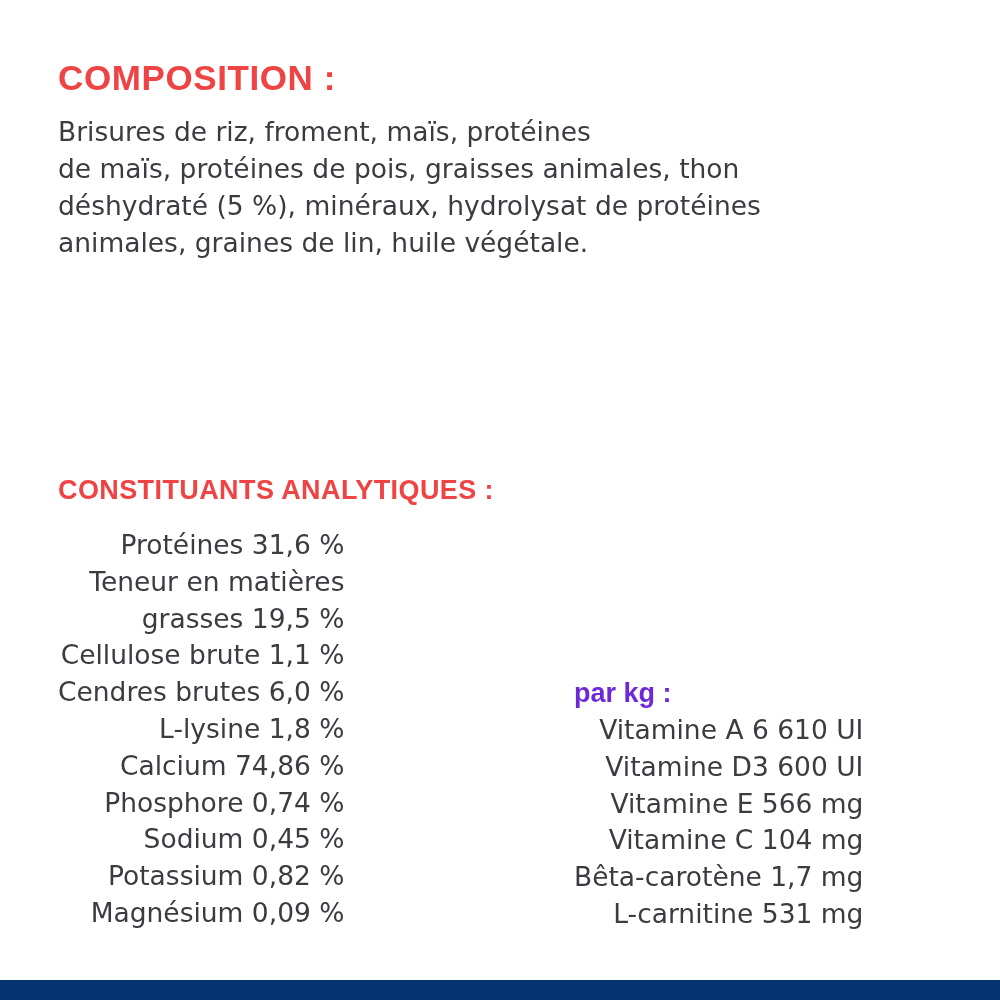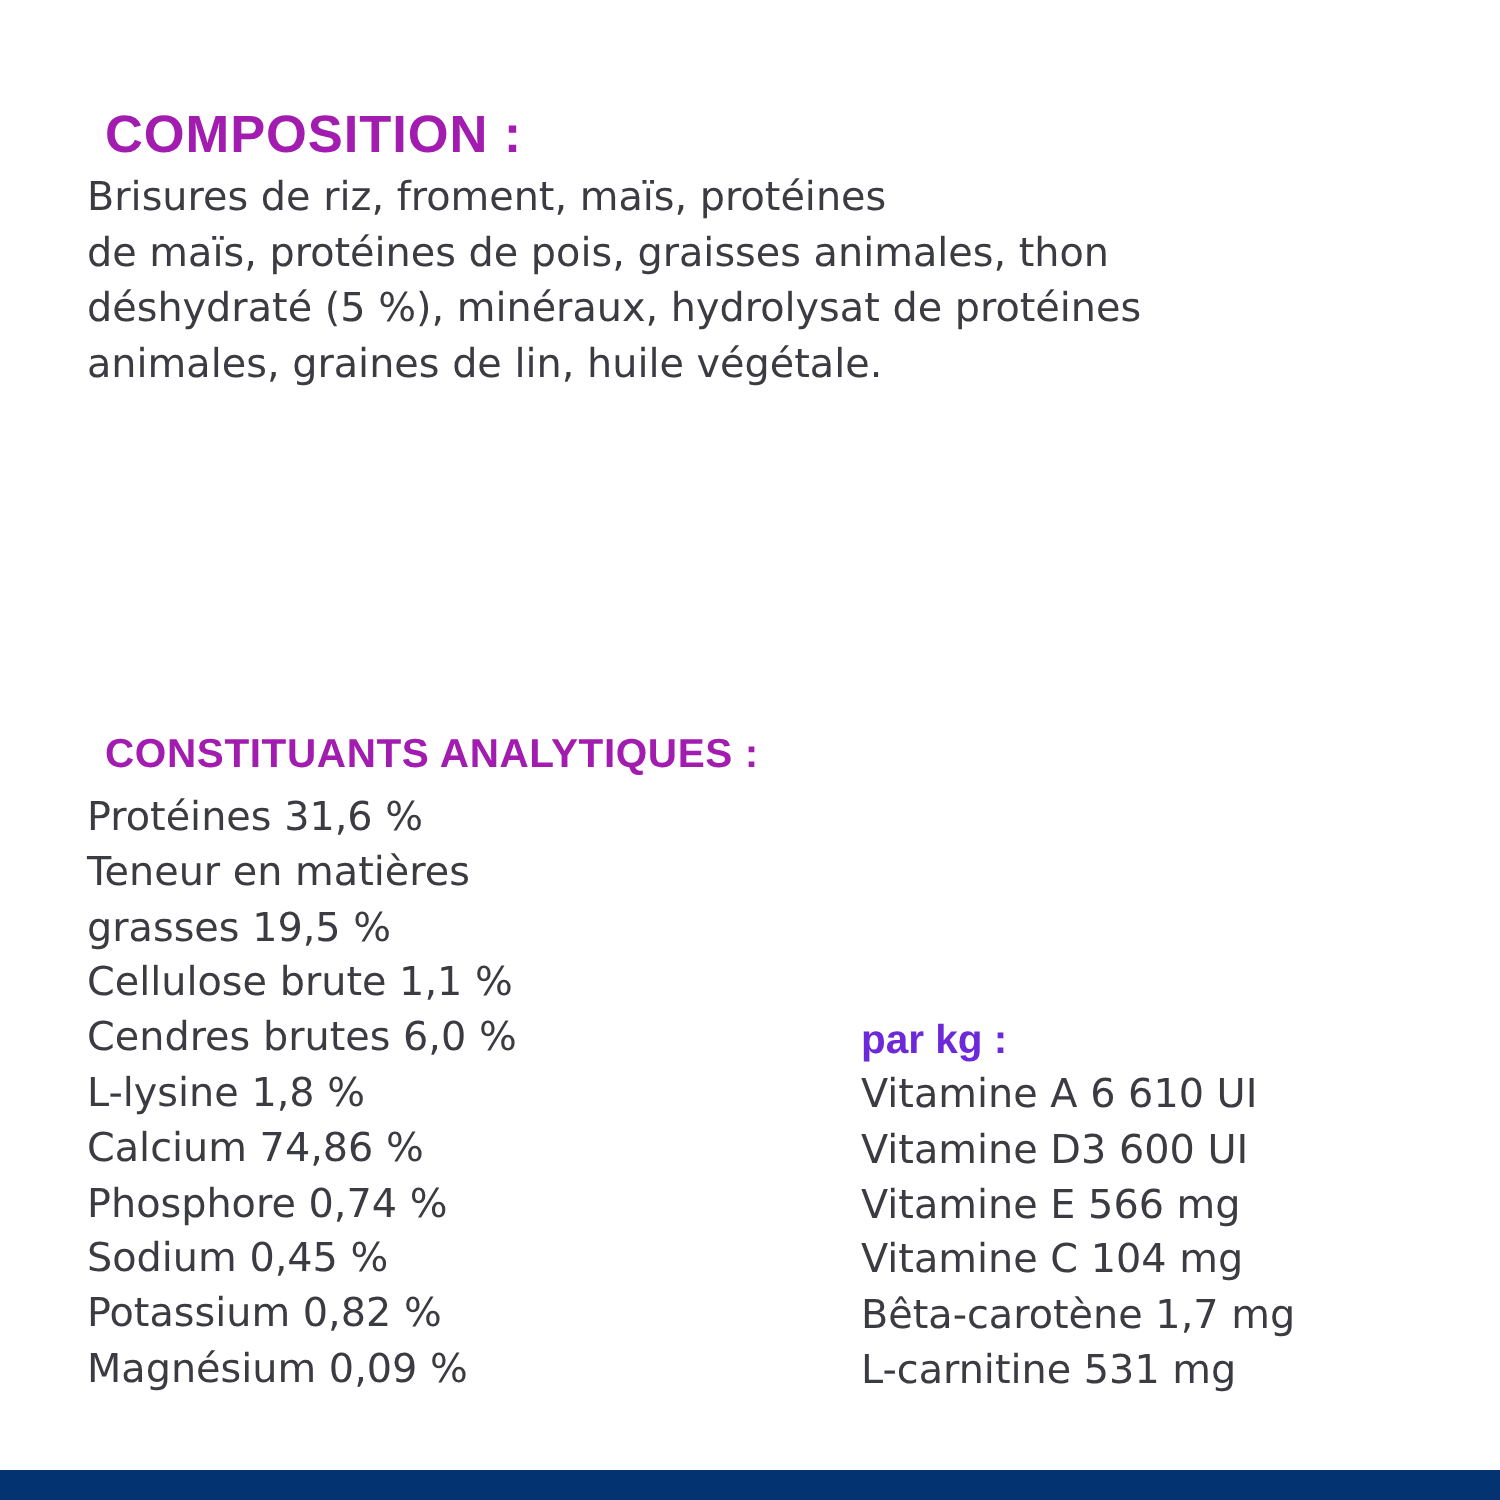--- a/index.html
+++ b/index.html
@@ -11,22 +11,22 @@
       position: relative;
       width: 1000px;
       height: 1000px;
       background: #ffffff;
       overflow: hidden;
       font-family: "DejaVu Sans", sans-serif;
     }
     .heading {
       position: absolute;
       left: 58px;
-      margin: 12px;
-      color: #a21caf;
+      margin: 0;
+      color: #ef4444;
       font-family: "Liberation Sans", sans-serif;
       font-weight: bold;
       font-size: 35px;
       letter-spacing: 0.6px;
       line-height: 40px;
       white-space: nowrap;
     }
     .heading-composition { top: 58px; }
     .heading-analytics { top: 470px; font-size: 27px; letter-spacing: 0.4px; }
 
@@ -46,20 +46,21 @@
 
     .analytics-list, .vitamins-list {
       position: absolute;
       margin: 0;
       padding: 0;
       list-style: none;
       color: #3b3b42;
       font-family: "DejaVu Sans", sans-serif;
       font-size: 26.5px;
       line-height: 36.8px;
+      text-align: right;
     }
     .analytics-list { left: 58px; top: 527px; }
     .vitamins-list { left: 574px; top: 712px; }
     .analytics-list li, .vitamins-list li { white-space: nowrap; }
 
     .per-kg-label {
       position: absolute;
       left: 574px;
       top: 675px;
       margin: 0;

